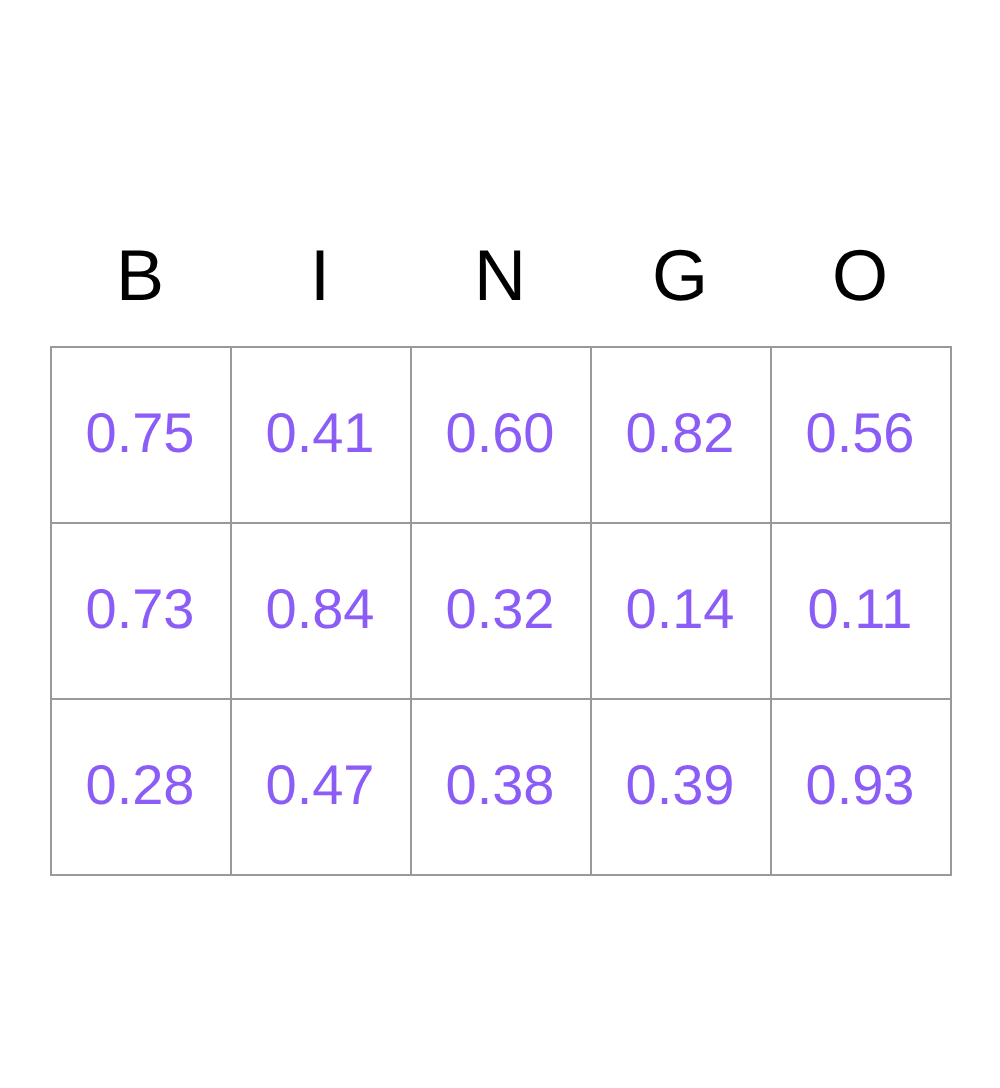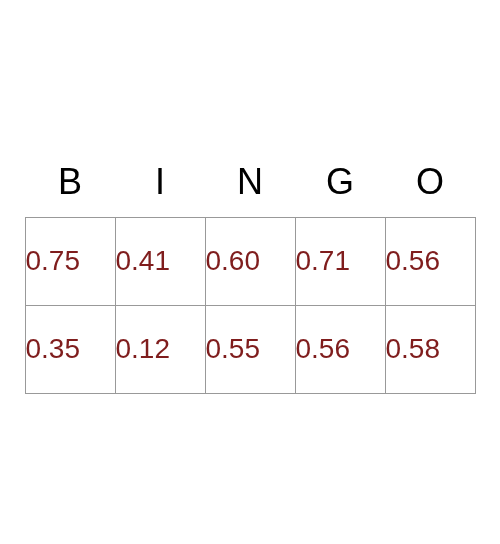--- a/index.html
+++ b/index.html
@@ -25,24 +25,24 @@
       padding: 10px 0 14px 0;
       text-align: center;
       color: #000;
       border: none;
       width: 90px;
     }
     .bingo-card td {
       border: 1px solid #999;
       width: 90px;
       height: 88px;
-      text-align: left;
+      text-align: center;
       vertical-align: middle;
       font-size: 28px;
-      color: #7f1d1d;
+      color: #8b5cf6;
       margin-top: 45px;
     }
   </style>
 </head>
 <body>
 
 <table class="bingo-card">
   <thead>
     <tr>
       <th>B</th>
@@ -50,24 +50,31 @@
       <th>N</th>
       <th>G</th>
       <th>O</th>
     </tr>
   </thead>
   <tbody>
     <tr>
       <td>0.75</td>
       <td>0.41</td>
       <td>0.60</td>
-      <td>0.71</td>
+      <td>0.82</td>
       <td>0.56</td>
     </tr>
     <tr>
-      <td>0.35</td>
-      <td>0.12</td>
-      <td>0.55</td>
-      <td>0.56</td>
-      <td>0.58</td>
+      <td>0.73</td>
+      <td>0.84</td>
+      <td>0.32</td>
+      <td>0.14</td>
+      <td>0.11</td>
+    </tr>
+    <tr>
+      <td>0.28</td>
+      <td>0.47</td>
+      <td>0.38</td>
+      <td>0.39</td>
+      <td>0.93</td>
     </tr>
   </tbody>
 </table>
 
 </body></html>

